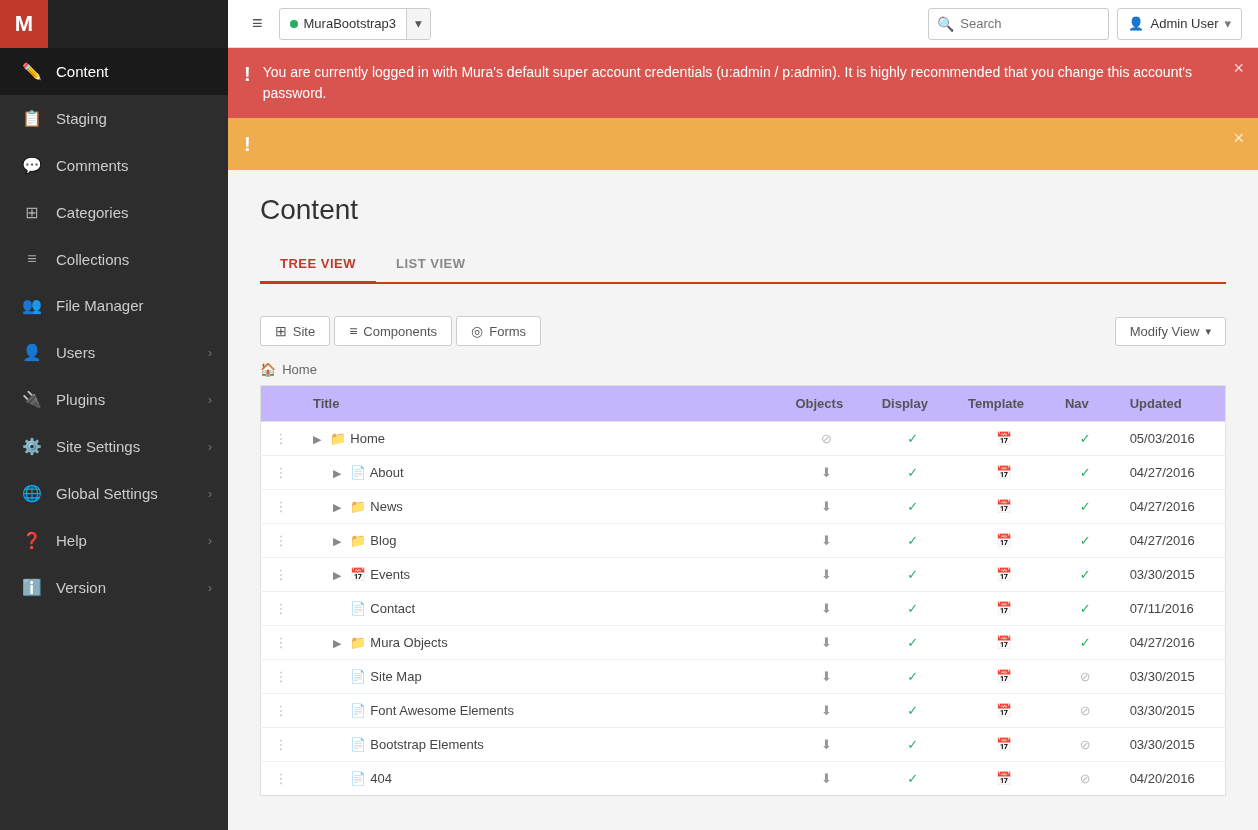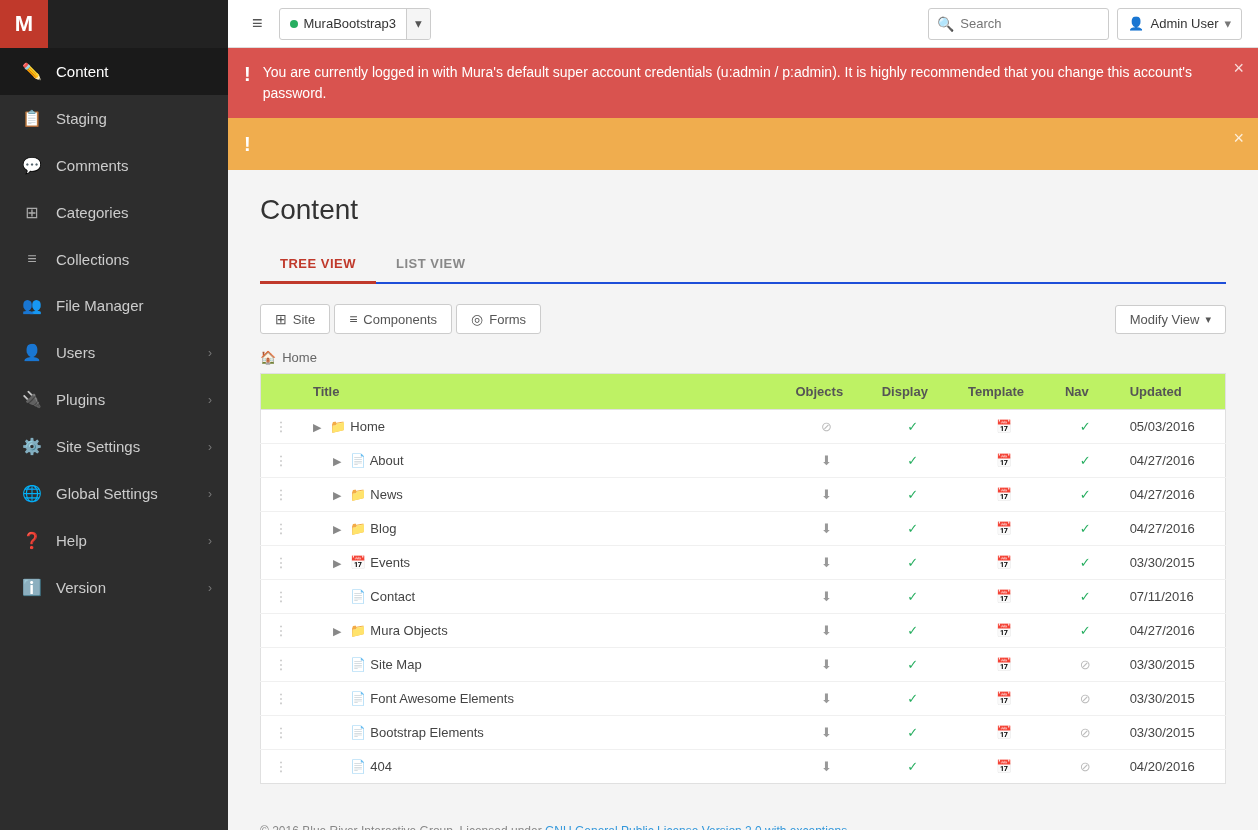--- a/index.html
+++ b/index.html
@@ -203,22 +203,22 @@
     .page-title {
       font-size: 28px;
       font-weight: 300;
       color: #333;
       margin-bottom: 20px;
     }
 
     
     .tabs {
       display: flex;
-      border-bottom: 2px solid #1d4ed8;
-      margin-bottom: 20px;
+      border-bottom: 2px solid #c2410c;
+      margin-bottom: 32px;
     }
     .tab {
       padding: 10px 20px;
       font-size: 13px;
       font-weight: 600;
       cursor: pointer;
       color: #888;
       border-bottom: 3px solid transparent;
       margin-bottom: -2px;
       letter-spacing: 0.5px;
@@ -271,21 +271,21 @@
 
     
     .content-table {
       width: 100%;
       border-collapse: collapse;
       background: #fff;
       border: 1px solid #e0e0e0;
       border-radius: 3px;
     }
     .content-table thead tr {
-      background: #bef264;
+      background: #c4b5fd;
       border-bottom: 1px solid #e0e0e0;
     }
     .content-table th {
       padding: 10px 12px;
       text-align: left;
       font-size: 13px;
       font-weight: 600;
       color: #555;
     }
     .content-table td {

